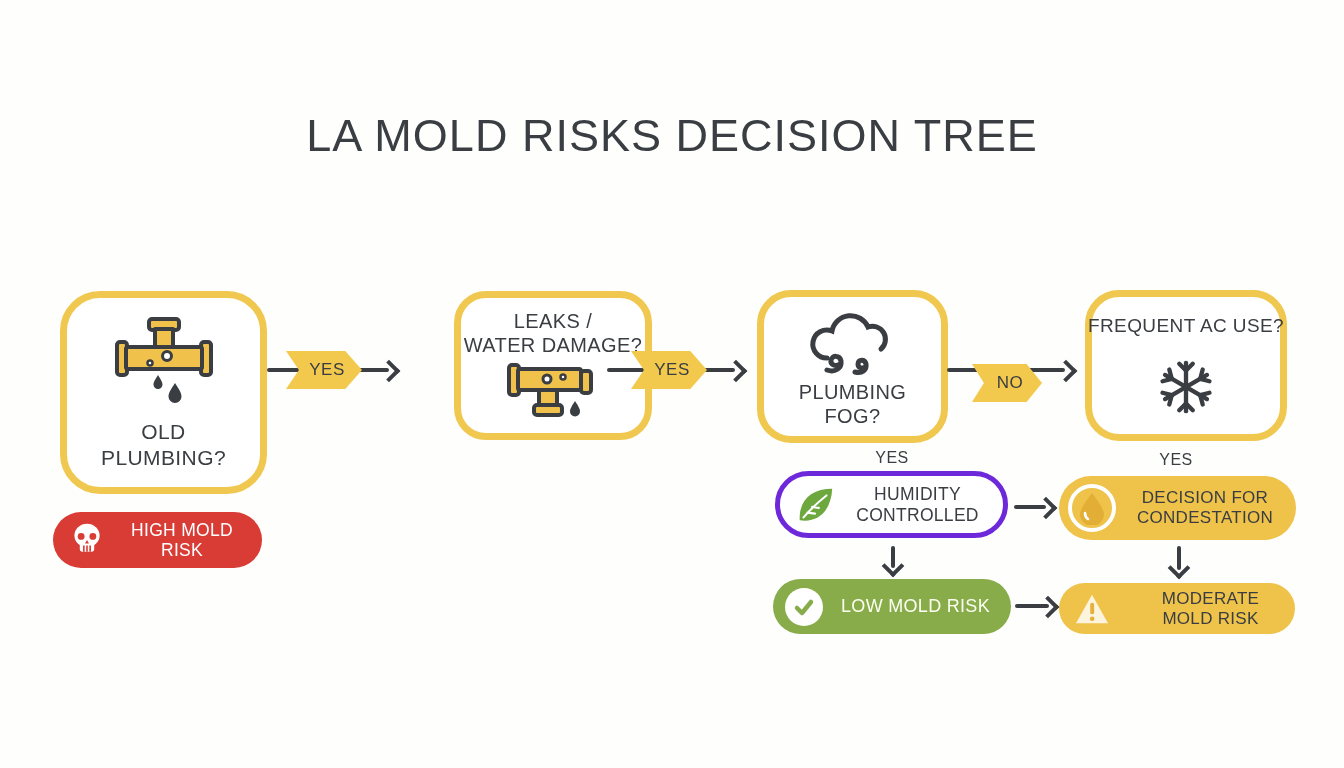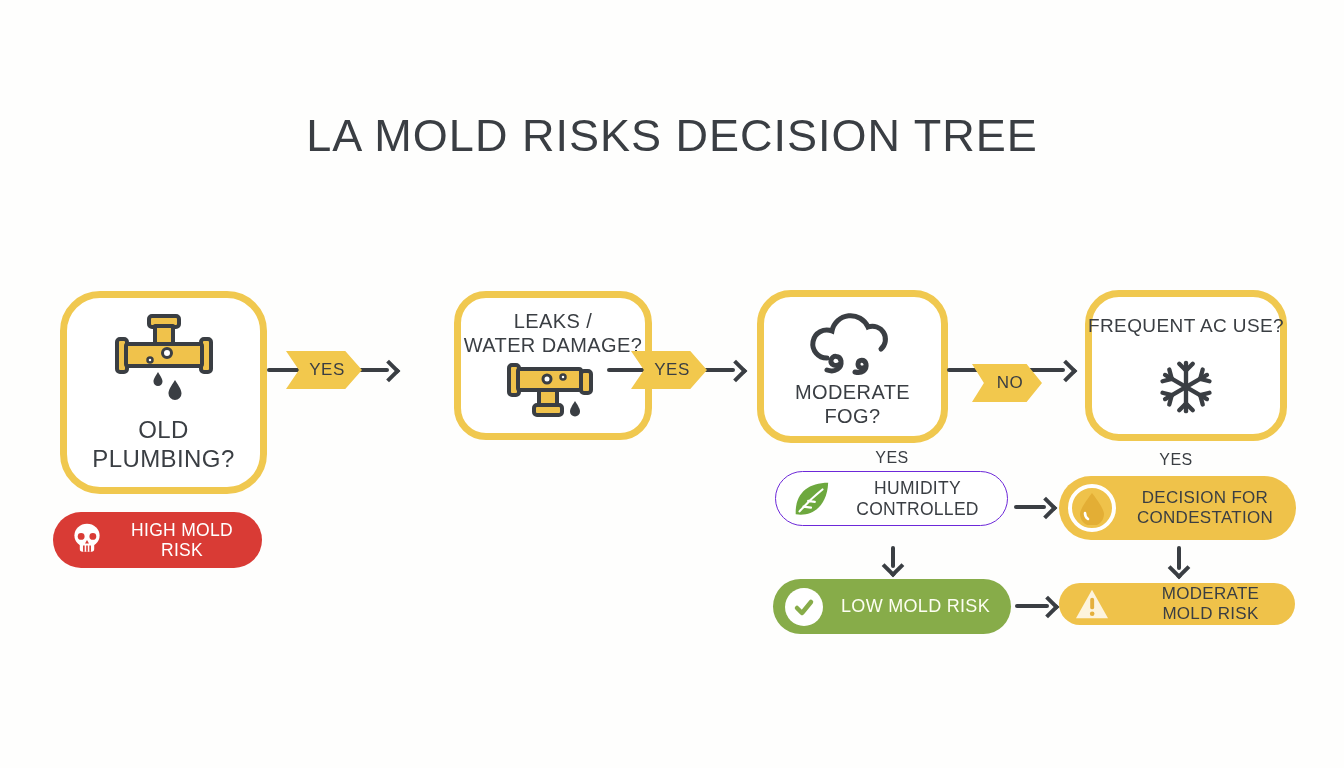--- a/index.html
+++ b/index.html
@@ -53,21 +53,21 @@
         <rect x="46" y="14" width="18" height="20"></rect>
         <rect x="8" y="27" width="10" height="33" rx="3"></rect>
         <rect x="92" y="27" width="10" height="33" rx="3"></rect>
         <rect x="17" y="32" width="76" height="22" rx="2"></rect>
       </g>
       <circle cx="58" cy="41" r="4.5" fill="#ffffff" stroke="#3a3e43" stroke-width="3"></circle>
       <circle cx="41" cy="48" r="2.5" fill="#ffffff" stroke="#3a3e43" stroke-width="2.5"></circle>
       <path d="M49,60 c-3,5 -4.5,7 -4.5,9.5 a4.5,4.5 0 0 0 9,0 c0,-2.5 -1.5,-4.5 -4.5,-9.5 Z" fill="#3a3e43"></path>
       <path d="M66,68 c-4.5,7 -6.5,10 -6.5,13.5 a6.5,6.5 0 0 0 13,0 c0,-3.5 -2,-6.5 -6.5,-13.5 Z" fill="#3a3e43"></path>
     </svg>
-    <div class="lbl" style="font-size:24px;text-align:center;">OLD
+    <div class="lbl" style="font-size:21px;text-align:center;">OLD
 PLUMBING?</div>
   </div>
 
   <div class="dbox" style="left:410px;top:291px;width:198px;height:149px;border-radius:32px;gap:2px;margin-left:44px;">
     <div class="lbl" style="font-size:20px;">LEAKS /
 WATER DAMAGE?</div>
     <svg width="100" height="64" viewBox="0 0 100 64">
       <g stroke="#3a3e43" stroke-width="4" fill="#f0c24b" stroke-linejoin="round">
         <rect x="6" y="6" width="10" height="30" rx="3"></rect>
         <rect x="15" y="10" width="63" height="21" rx="2"></rect>
@@ -82,21 +82,21 @@
   </div>
 
   <div class="dbox" style="left:757px;top:290px;width:191px;height:153px;border-radius:34px;gap:2px;">
     <svg width="100" height="72" viewBox="0 0 100 72">
       <g stroke="#3a3e43" stroke-width="5" fill="none" stroke-linecap="round">
         <path d="M24,52 a14,14 0 1 1 5,-27 a19,19 0 0 1 36,-4 a13,13 0 0 1 13,22"></path>
         <path d="M24,64 c8,3 15,-2 14,-9 c-1,-6 -9,-6 -10,-1 c-1,5 5,7 9,4"></path>
         <path d="M52,66 c7,2 12,-2 11,-8 c-1,-5 -8,-5 -8,0 c0,4 4,5 7,3"></path>
       </g>
     </svg>
-    <div class="lbl" style="font-size:20px;">MODERATE
+    <div class="lbl" style="font-size:20px;">PLUMBING
 FOG?</div>
   </div>
 
   <div class="dbox" style="left:1085px;top:290px;width:202px;height:151px;border-radius:34px;gap:20px;">
     <div class="lbl" style="font-size:19px;white-space:nowrap;">FREQUENT AC USE?</div>
     <svg width="58" height="58" viewBox="0 0 60 60">
       <g stroke="#3a3e43" stroke-width="4.5" stroke-linecap="round">
         <g>
           <line x1="30" y1="5" x2="30" y2="55"></line>
           <line x1="30" y1="13" x2="23" y2="6"></line>
@@ -146,21 +146,21 @@
       <path d="M20,20 l-2.2,4 h4.4 Z" fill="#d93b35"></path>
       <g stroke="#d93b35" stroke-width="1.8">
         <line x1="16.5" y1="26" x2="16.5" y2="33"></line>
         <line x1="20" y1="26" x2="20" y2="33"></line>
         <line x1="23.5" y1="26" x2="23.5" y2="33"></line>
       </g>
     </svg>
     <div class="lbl" style="font-size:17.5px;color:#ffffff;">HIGH MOLD RISK</div>
   </div>
 
-  <div class="pill" style="left:775px;top:471px;width:233px;height:55px;background:#ffffff;border:1px solid #6d28d9;border-radius:36px;padding:0 12px 0 14px;gap:8px;">
+  <div class="pill" style="left:775px;top:471px;width:233px;height:67px;background:#ffffff;border:5px solid #6d28d9;border-radius:36px;padding:0 12px 0 14px;gap:8px;">
     <svg width="42" height="42" viewBox="0 0 44 44" style="flex:0 0 auto;">
       <path d="M6,38 C5,16 19,5 40,5 C39,28 25,41 6,38 Z" fill="#6da83e"></path>
       <path d="M10,35 C17,27 25,19 34,12 M14,30 L22,31 M19,24 L26,25" stroke="#ffffff" stroke-width="2.2" fill="none" stroke-linecap="round"></path>
     </svg>
     <div class="lbl" style="font-size:17.5px;">HUMIDITY
 CONTROLLED</div>
   </div>
 
   <div class="pill" style="left:1059px;top:476px;width:237px;height:64px;background:#efc24a;border-radius:32px;padding:0 10px 0 9px;gap:8px;">
     <div class="icon-ring" style="width:48px;height:48px;border:4px solid #ffffff;">
@@ -187,21 +187,21 @@
       <svg width="24" height="24" viewBox="0 0 24 24">
         <polyline points="5,13 10,18 19,7" fill="none" stroke="#87ac49" stroke-width="4.5" stroke-linecap="round" stroke-linejoin="round"></polyline>
       </svg>
     </div>
     <div class="lbl" style="font-size:18px;color:#fdfef2;">LOW MOLD RISK</div>
   </div>
 
   <div class="hline" style="left:1015px;top:604px;width:34px;"></div>
   <div class="ah-r" style="left:1040px;top:599px;"></div>
 
-  <div class="pill" style="left:1059px;top:583px;width:236px;height:42px;background:#efc24a;border-radius:26px;padding:0 10px 0 15px;gap:26px;">
+  <div class="pill" style="left:1059px;top:583px;width:236px;height:51px;background:#efc24a;border-radius:26px;padding:0 10px 0 15px;gap:26px;">
     <svg width="36" height="32" viewBox="0 0 40 36" style="flex:0 0 auto;">
       <path d="M20,2 L38,34 L2,34 Z" fill="#fdf4dd"></path>
       <rect x="18" y="11" width="4.4" height="13" rx="2.2" fill="#e5b03c"></rect>
       <circle cx="20.2" cy="29" r="2.6" fill="#e5b03c"></circle>
     </svg>
     <div class="lbl" style="font-size:17px;">MODERATE MOLD RISK</div>
   </div>
 
 </div>
 

